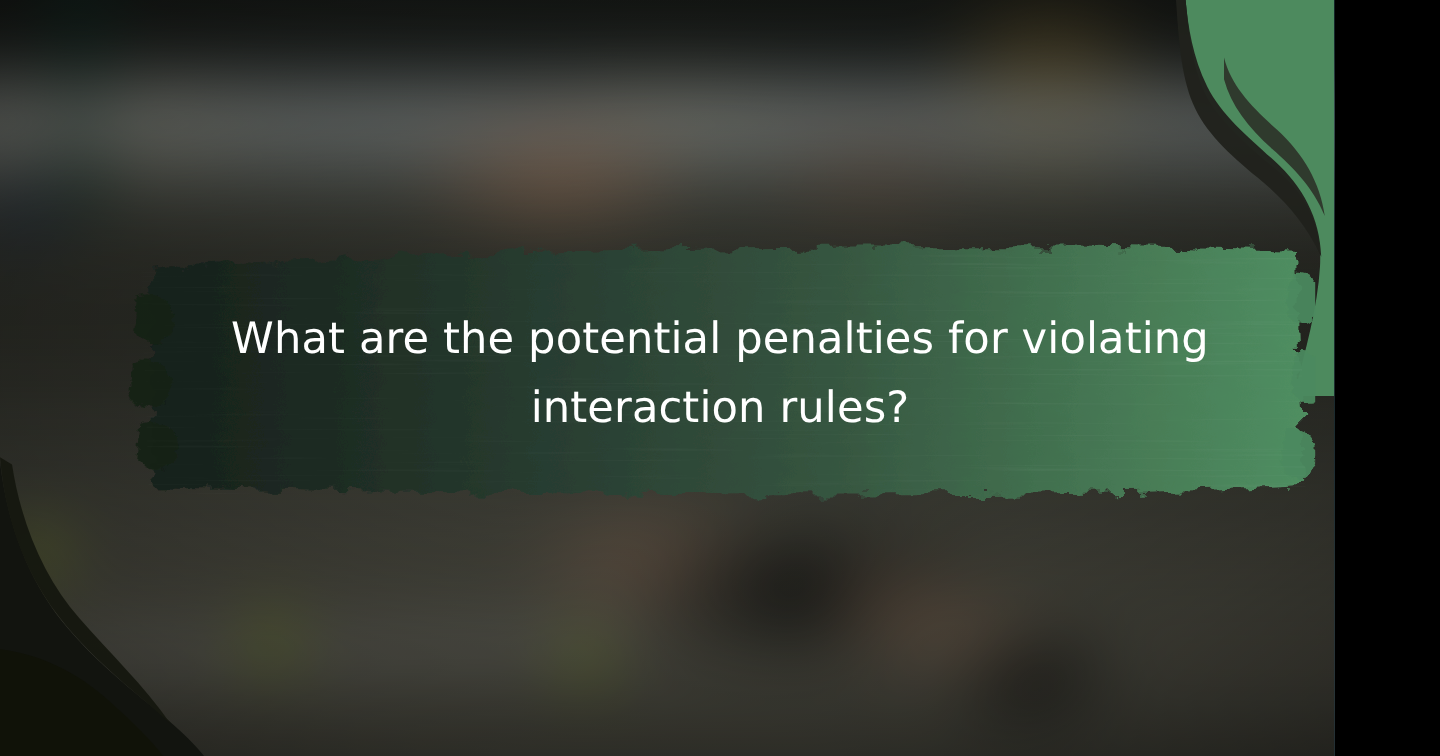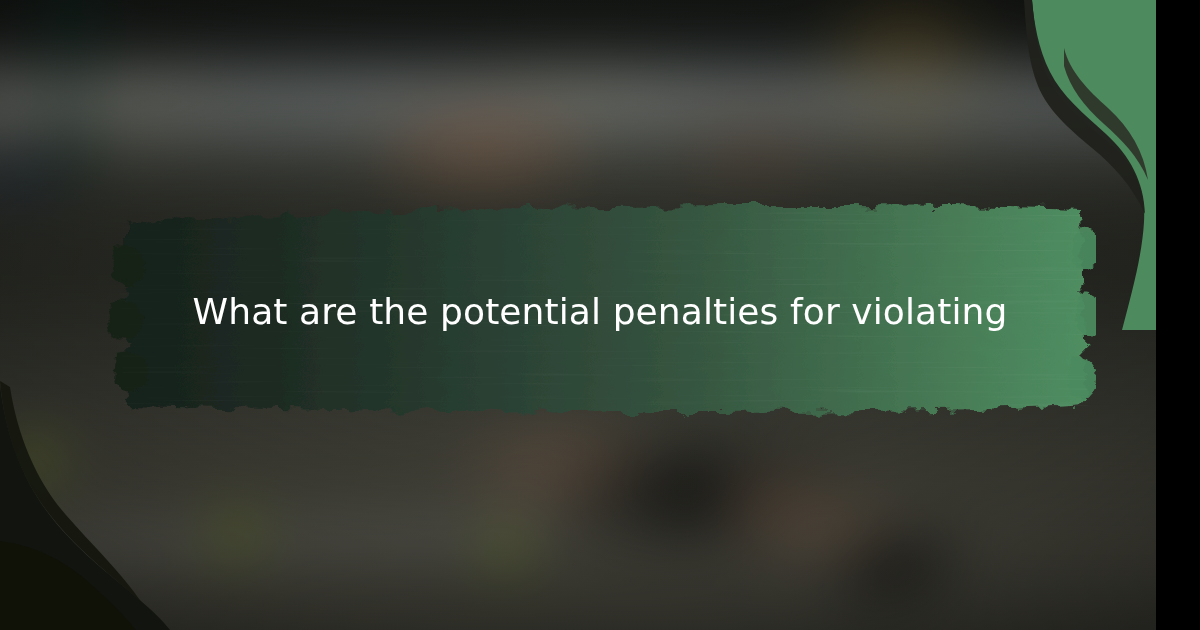--- a/index.html
+++ b/index.html
@@ -11,21 +11,20 @@
   body {
     font-family: "DejaVu Sans", "Liberation Sans", sans-serif;
   }
 
   #stage {
     position: relative;
     width: 1112px;
     height: 630px;
     overflow: hidden;
     background: #0c4a6e;
-    padding-left: 44px;
   }
 
   
   .bg-photo {
     position: absolute;
     inset: -60px;
     filter: blur(26px) saturate(0.92) brightness(0.88);
     transform: scale(1.08);
   }
 
@@ -307,15 +306,16 @@
         <rect x="620" y="0" width="372" height="228" filter="url(#streaks)" fill="#0d180f"></rect>
       </g>
       <g clip-path="url(#bodyClip)" opacity="0.10">
         <rect x="0" y="0" width="620" height="228" filter="url(#streaks)" fill="#000000"></rect>
       </g>
     </svg>
   </div>
 
   <div class="banner-text">
     <span class="line">What are the potential penalties for violating</span>
+    <span class="line">interaction rules?</span>
   </div>
 
 </div>
 
 </body></html>

